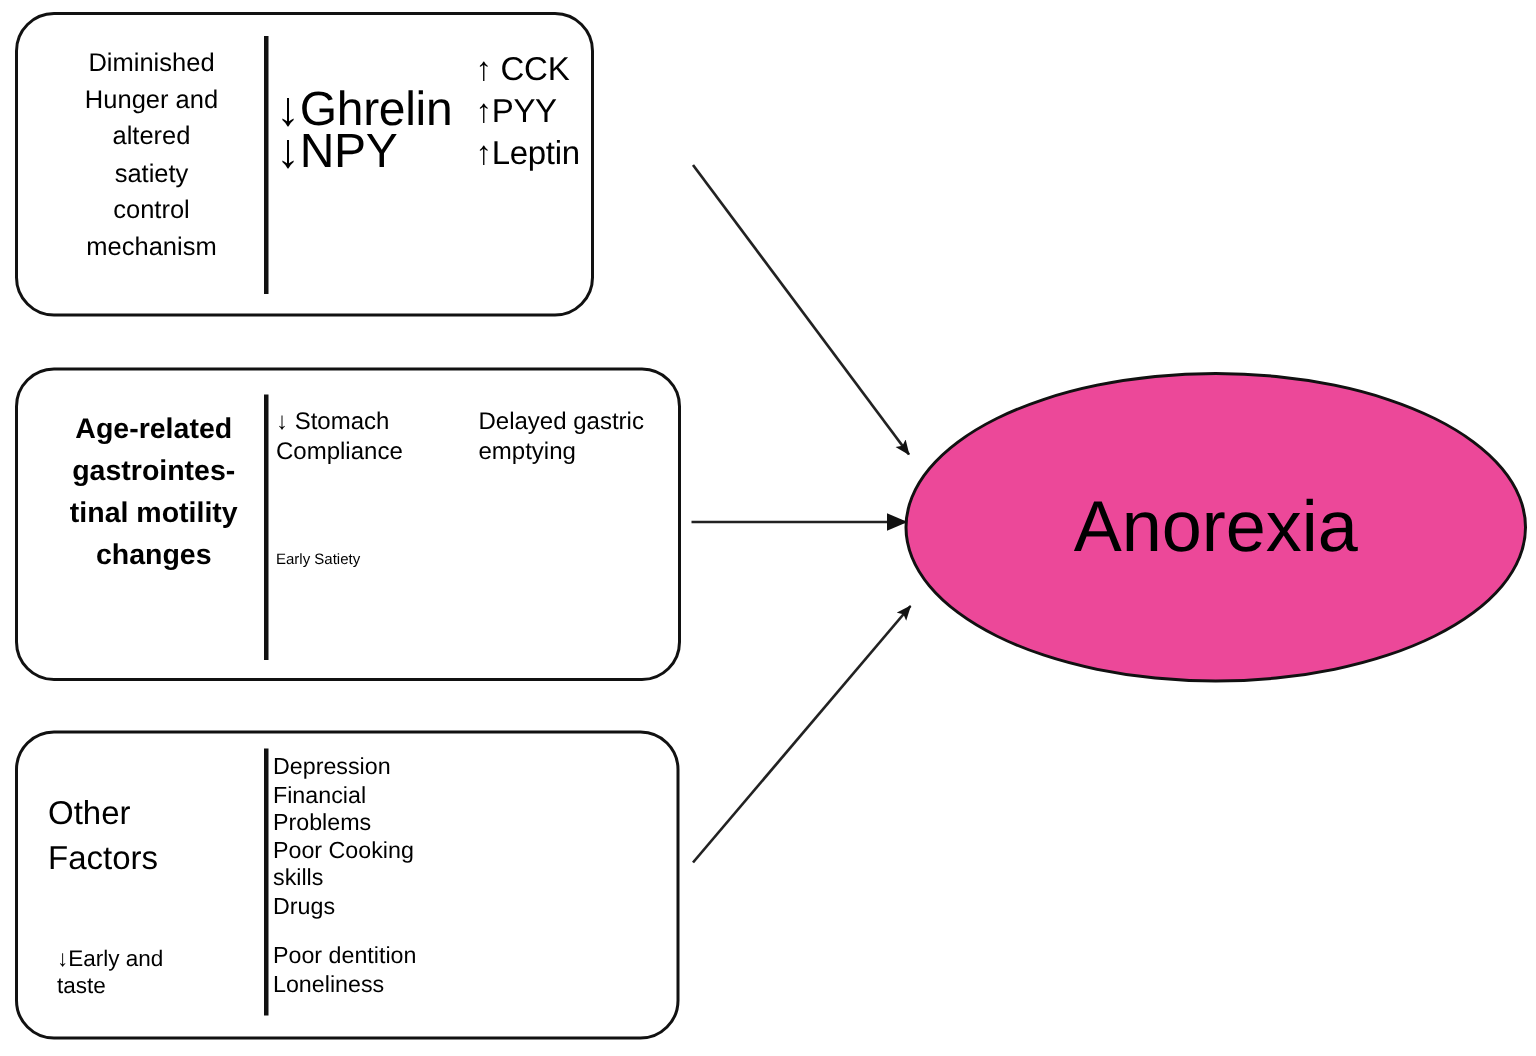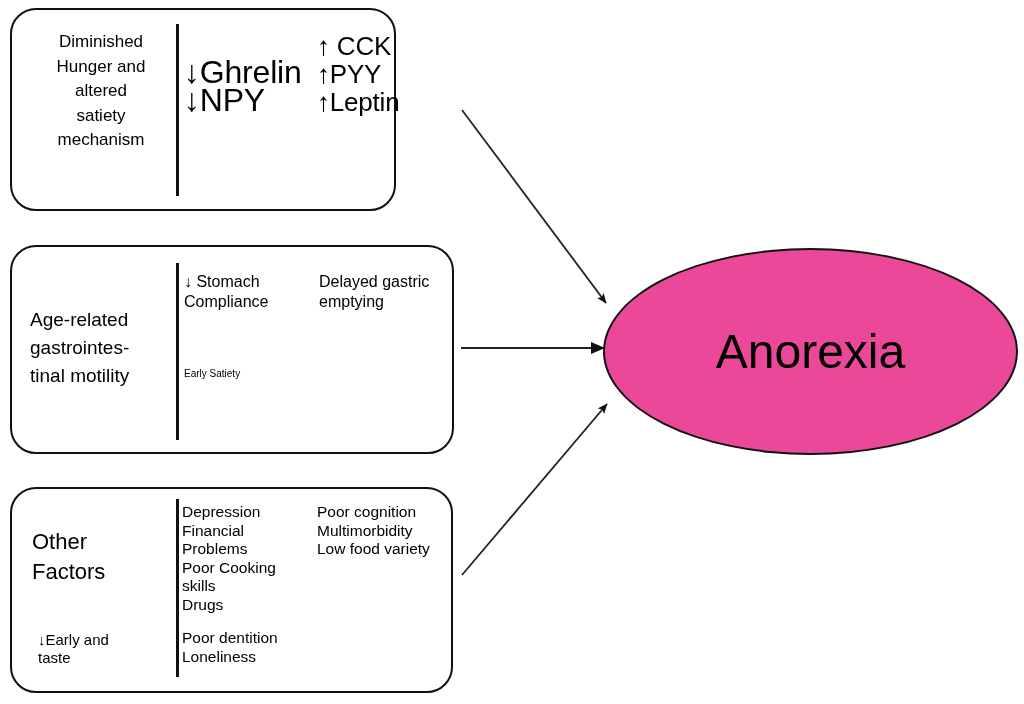--- a/index.html
+++ b/index.html
@@ -66,32 +66,32 @@
     line-height: 24.5px;
   }
   #b1-mid {
     left: 172px; top: 48px; width: 120px;
     font-size: 32px;
     line-height: 28px;
     letter-spacing: -0.2px;
   }
   #b1-right {
     left: 305px; top: 22px; width: 140px;
-    font-size: 26px;
+    font-size: 22px;
     line-height: 28px;
     letter-spacing: -0.2px;
   }
 
   
   #b2-title {
     left: 18px; top: 26px; width: 145px;
+    text-align: center;
     font-size: 19px;
-    font-weight: 400;
+    font-weight: 700;
     line-height: 28px;
-    margin-top: 33px;
   }
   #b2-c1-top  { left: 172px; top: 25px;  width: 130px; font-size: 16px; line-height: 20px; }
   #b2-c1-bot  { left: 172px; top: 117px; width: 130px; font-size: 10px; line-height: 20px; }
   #b2-c2-top  { left: 307px; top: 25px;  width: 140px; font-size: 16px; line-height: 20px; }
   #b2-c2-bot  { left: 307px; top: 117px; width: 140px; font-size: 16px; line-height: 20px; }
 
   
   #b3-title {
     left: 20px; top: 38px; width: 140px;
     font-size: 22px;
@@ -155,20 +155,21 @@
   </svg>
 
   <div class="factor-box" id="box-1">
     <div class="box-divider" id="divider-1"></div>
 
     <div class="col" id="b1-title">
       <span class="ln">Diminished</span>
       <span class="ln">Hunger and</span>
       <span class="ln">altered</span>
       <span class="ln">satiety</span>
+      <span class="ln">control</span>
       <span class="ln">mechanism</span>
     </div>
 
     <div class="col" id="b1-mid">
       <span class="ln">↓Ghrelin</span>
       <span class="ln">↓NPY</span>
     </div>
 
     <div class="col" id="b1-right">
       <span class="ln">↑ CCK</span>
@@ -177,20 +178,21 @@
     </div>
   </div>
 
   <div class="factor-box" id="box-2">
     <div class="box-divider" id="divider-2"></div>
 
     <div class="col" id="b2-title">
       <span class="ln">Age-related</span>
       <span class="ln">gastrointes-</span>
       <span class="ln">tinal motility</span>
+      <span class="ln">changes</span>
     </div>
 
     <div class="col" id="b2-c1-top">
       <span class="ln">↓ Stomach</span>
       <span class="ln">Compliance</span>
     </div>
     <div class="col" id="b2-c1-bot">
       <span class="ln">Early Satiety</span>
     </div>
 
@@ -219,24 +221,19 @@
       <span class="ln">Problems</span>
       <span class="ln">Poor Cooking</span>
       <span class="ln">skills</span>
       <span class="ln">Drugs</span>
     </div>
     <div class="col" id="b3-c1-bot">
       <span class="ln">Poor dentition</span>
       <span class="ln">Loneliness</span>
     </div>
 
-    <div class="col" id="b3-c2-top">
-      <span class="ln">Poor cognition</span>
-      <span class="ln">Multimorbidity</span>
-      <span class="ln">Low food variety</span>
-    </div>
   </div>
 
   <div id="outcome-ellipse">
     <span id="outcome-label">Anorexia</span>
   </div>
 
 </div>
 
 </body></html>

